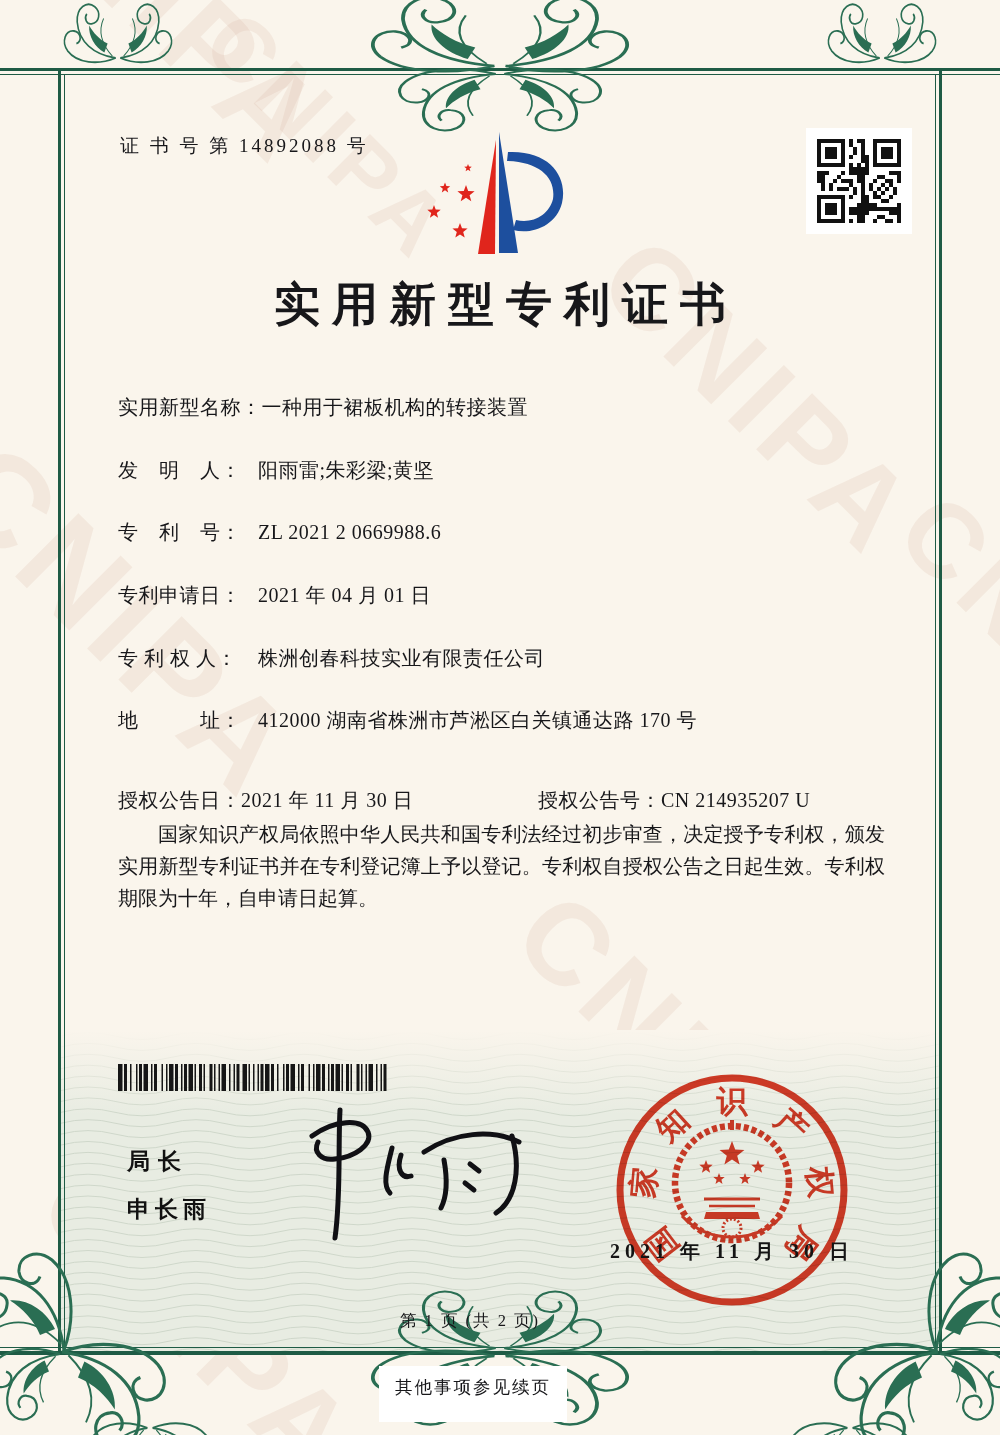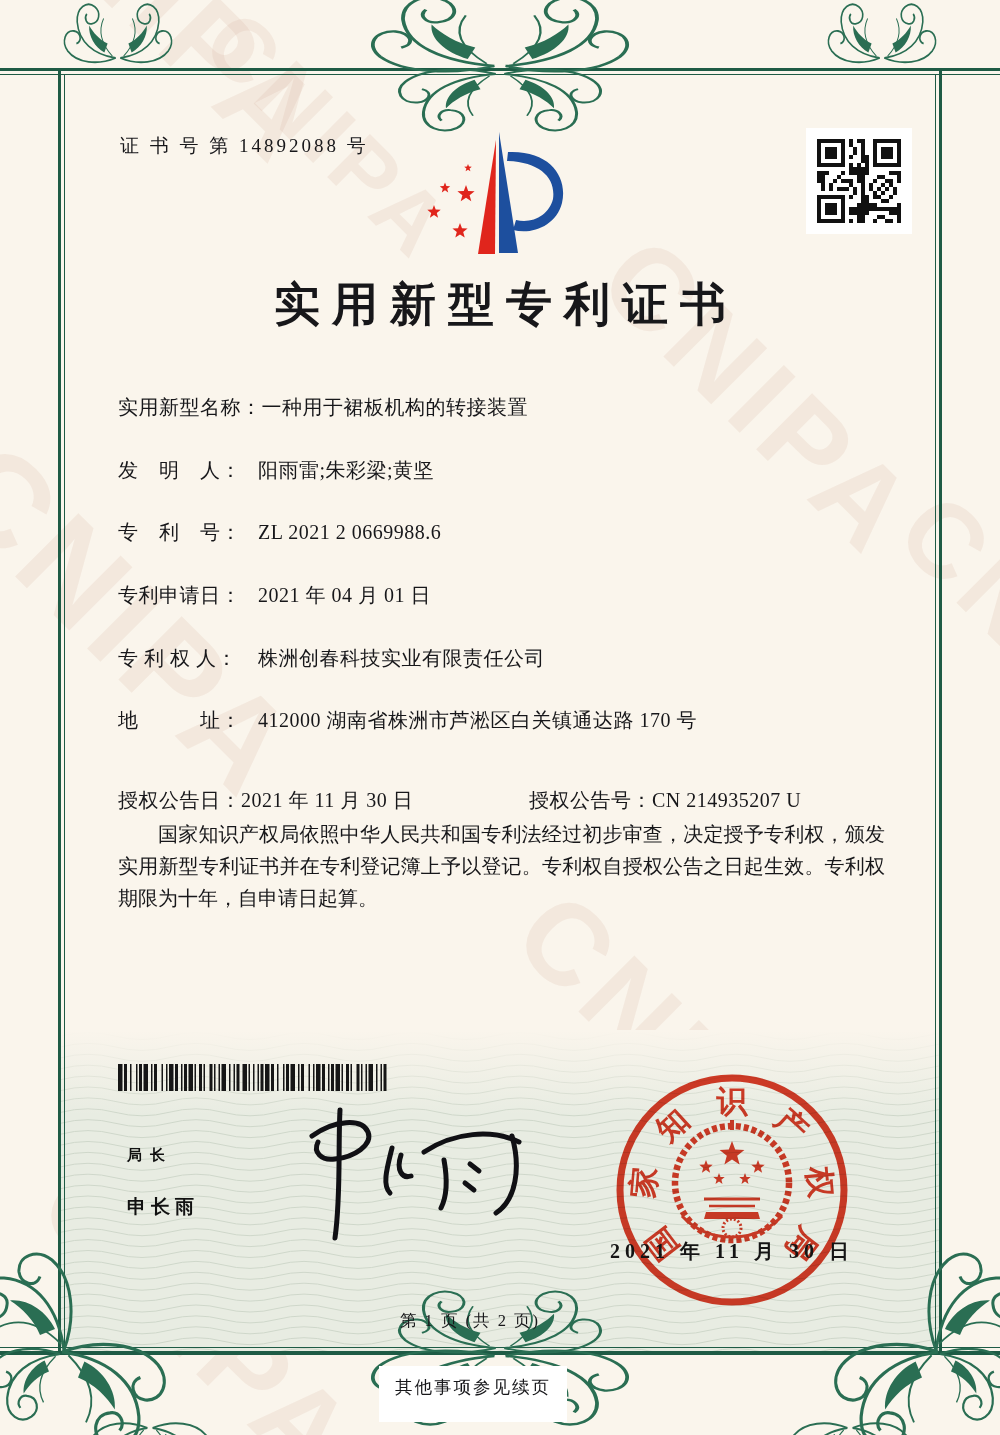--- a/index.html
+++ b/index.html
@@ -20,28 +20,28 @@
   
   .abs{position:absolute;z-index:3;}
   .cert-no{left:120px;top:133px;font-size:19px;letter-spacing:3px;}
   .logo{left:398px;top:122px;}
   .qr{left:806px;top:128px;width:106px;height:106px;background:#ffffff;
       display:flex;align-items:center;justify-content:center;}
   .title{left:0;right:0;top:274px;text-align:center;font-size:46px;font-weight:700;
       letter-spacing:12px;text-indent:12px;}
   .frow{left:118px;font-size:20px;letter-spacing:.5px;white-space:nowrap;}
   .frow .lbl{display:inline-block;min-width:140px;}
-  .grant-right{position:absolute;left:411px;top:0;white-space:nowrap;}
+  .grant-right{position:absolute;left:420px;top:0;white-space:nowrap;}
   .paras{left:118px;top:818px;width:767px;font-size:20px;line-height:32px;text-align:justify;}
   .paras p{margin:0;text-indent:2em;}
   .barcode{left:118px;top:1064px;}
   .director-title{left:127px;top:1146px;font-family:"Liberation Sans",sans-serif;
-      font-size:15px;font-weight:600;letter-spacing:8px;color:#111;}
+      font-size:23px;font-weight:600;letter-spacing:8px;color:#111;}
   .director-name{left:127px;top:1194px;font-family:"Liberation Sans",sans-serif;
-      font-size:19px;font-weight:600;letter-spacing:5px;color:#111;}
+      font-size:23px;font-weight:600;letter-spacing:5px;color:#111;}
   .sig{left:272px;top:1098px;z-index:4;}
   .seal{left:610px;top:1068px;z-index:4;opacity:.94;mix-blend-mode:multiply;}
   .seal-date{left:608px;top:1238px;width:248px;text-align:center;font-size:20px;
       letter-spacing:5px;font-weight:600;color:#141414;z-index:5;}
   .page-num{left:0;top:1310px;width:940px;text-align:center;font-size:16.5px;letter-spacing:2px;}
   .cont-note{left:379px;top:1366px;width:188px;height:56px;background:#ffffff;text-align:center;
       font-size:17.5px;letter-spacing:2px;line-height:42px;z-index:3;}
 </style>
 </head>
 <body>

